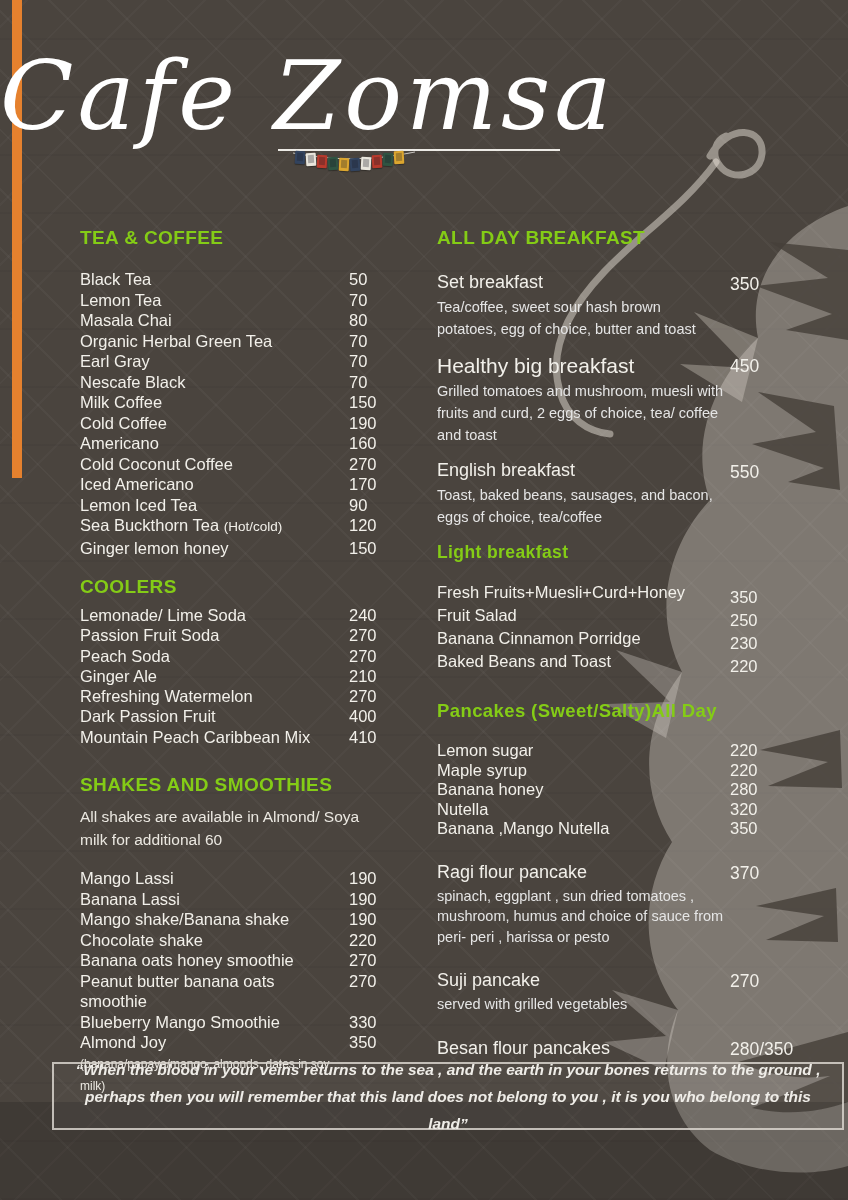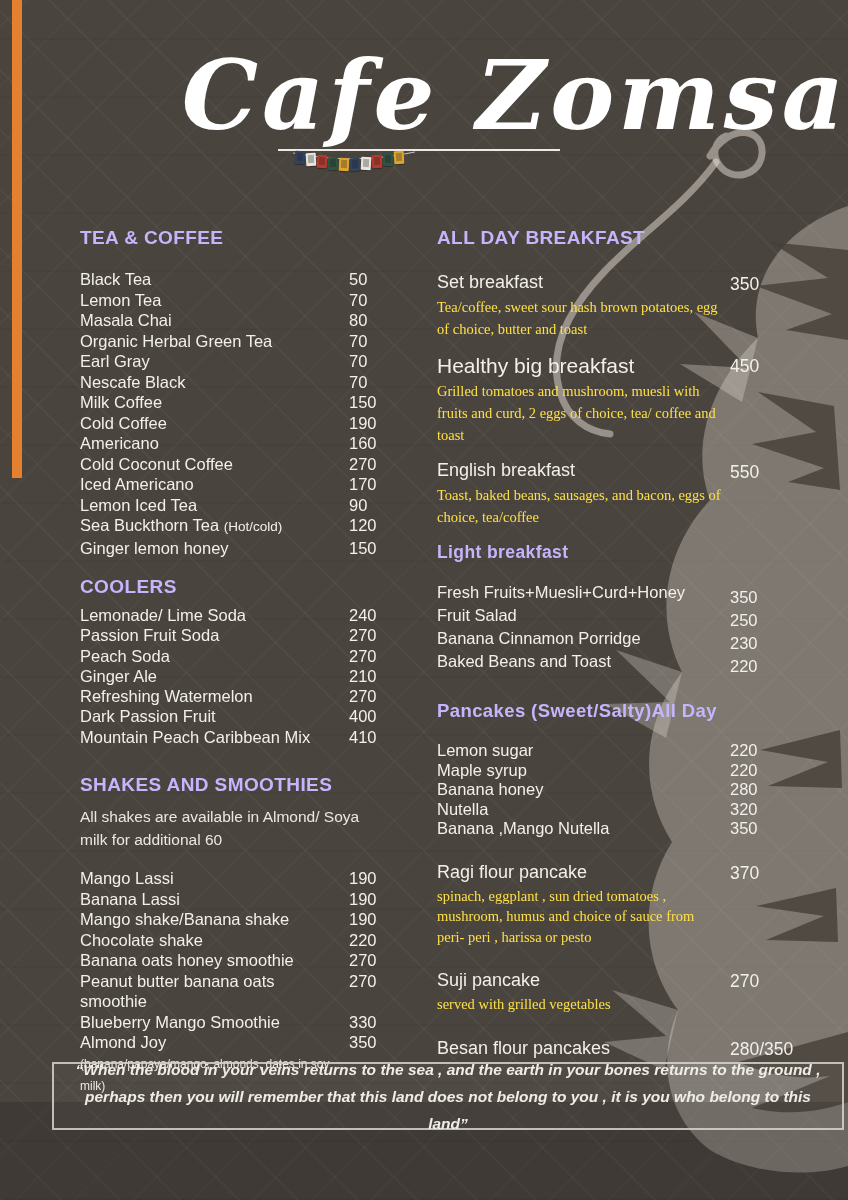--- a/index.html
+++ b/index.html
@@ -13,35 +13,35 @@
     position:absolute;inset:0;z-index:0;
     background-image:
       repeating-linear-gradient(45deg, rgba(255,255,255,0.03) 0 2px, rgba(255,255,255,0) 2px 42px),
       repeating-linear-gradient(-45deg, rgba(255,255,255,0.025) 0 2px, rgba(255,255,255,0) 2px 42px),
       repeating-linear-gradient(0deg, rgba(0,0,0,0.04) 0 2px, rgba(0,0,0,0) 2px 58px);
   }
   .lion{position:absolute;top:110px;right:0;width:440px;height:1070px;z-index:1;pointer-events:none;}
   .accent-bar{position:absolute;left:12px;top:0;width:10px;height:478px;z-index:3;}
   .page-title{
     position:absolute;top:6px;left:0;right:0;margin:0;z-index:3;
-    text-align:right;
-    font-family:"DejaVu Serif",serif;font-style:italic;font-weight:700;
+    text-align:left;
+    font-family:"DejaVu Serif",serif;font-style:italic;font-weight:400;
     font-size:96px;line-height:180px;letter-spacing:4px;color:#ffffff;
   }
   .title-underline{position:absolute;left:278px;top:149px;width:282px;height:2px;background:rgba(250,248,243,0.92);z-index:3;}
   .flags{position:absolute;left:293px;top:147px;width:122px;height:44px;z-index:4;}
   .flags svg{position:absolute;left:0;top:2px;}
   .flag{position:absolute;width:10px;height:13px;border-radius:1px;box-shadow:0 1px 1px rgba(0,0,0,0.35);}
   .flag::after{content:"";position:absolute;left:2px;top:2px;right:2px;bottom:3px;background:rgba(30,30,40,0.30);}
 
   .col{position:absolute;top:226px;z-index:3;}
   .col-left{left:80px;width:302px;}
   .col-right{left:437px;width:362px;}
 
-  .sec-heading{margin:0;font-size:19px;font-weight:700;letter-spacing:0.4px;line-height:24px;color:#c4b5fd;}
+  .sec-heading{margin:0;font-size:19px;font-weight:700;letter-spacing:0.4px;line-height:24px;color:#84cc16;}
   .sec-heading.md{font-size:17.5px;}
   .sec-heading.pc{font-size:18.5px;}
 
   .row{display:flex;line-height:20.5px;font-size:16.5px;}
   .row .nm{width:263px;padding-right:6px;}
   .col-right .row .nm{width:287px;}
   .row .pr{white-space:nowrap;}
   .small{font-size:13.5px;}
   .note{font-size:15.5px;line-height:23px;margin:8px 0 0;width:286px;color:#ebe8e1;font-weight:400;}
   .footnote{font-size:12px;line-height:22.5px;color:#ebe8e1;width:260px;}
@@ -50,21 +50,21 @@
   #sec-coolers{margin-top:17px;}
   #sec-coolers .sec-heading{margin-bottom:6px;}
   #sec-coolers .row{line-height:20.3px;}
   #sec-shakes{margin-top:26px;}
   #sec-shakes .items{margin-top:17px;}
 
   #sec-breakfast .sec-heading{margin-bottom:20px;}
   .row.block{margin-bottom:12px;}
   .dish{font-size:18px;line-height:25px;font-weight:400;}
   .dish.lg{font-size:21px;line-height:27px;}
-  .desc{font-size:14.5px;line-height:22px;color:#fde047;margin-top:1px;font-family:Liberation Serif, serif;}
+  .desc{font-size:14.5px;line-height:22px;color:#e5e5e5;margin-top:1px;}
   .row.block .pr{padding-top:4px;font-size:17.5px;}
 
   #sec-light{margin-top:10px;}
   #sec-light .items{margin-top:17px;}
   #sec-light .row{line-height:23px;}
   #sec-light .pr{position:relative;top:5px;}
 
   #sec-pancakes{margin-top:26px;}
   #sec-pancakes .sec-heading{margin-bottom:18px;}
   #sec-pancakes .row{line-height:19.5px;}

